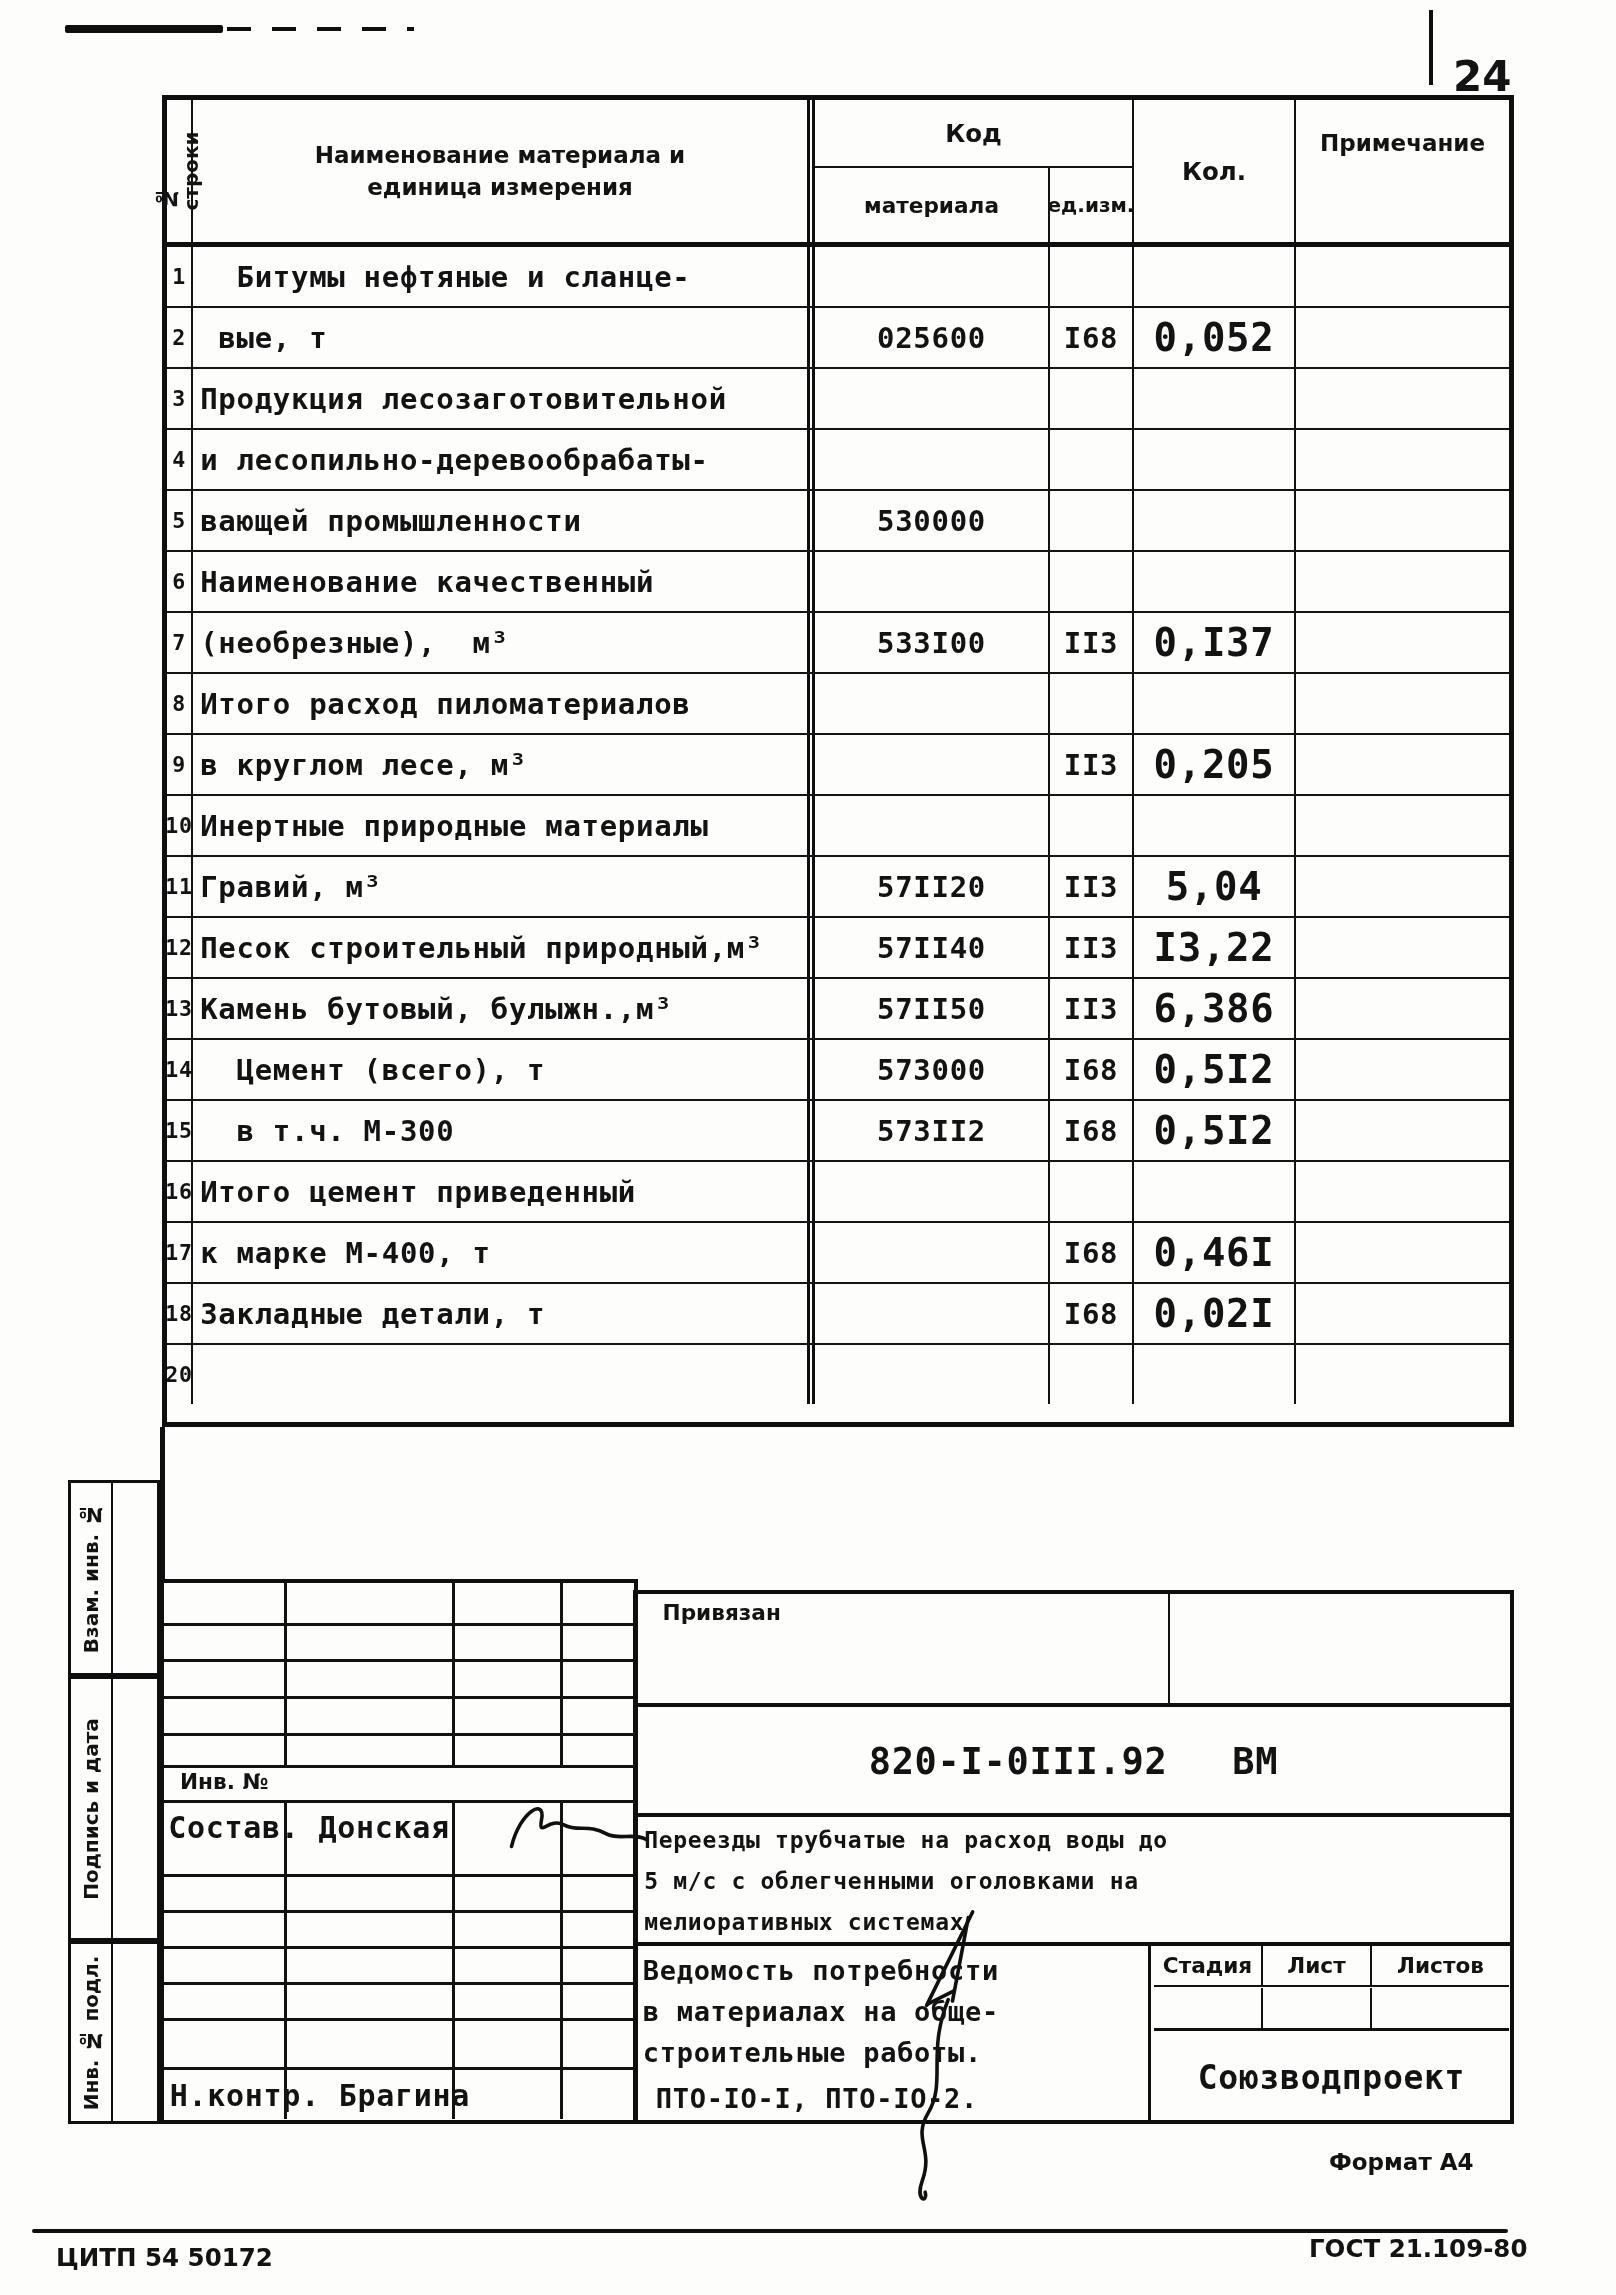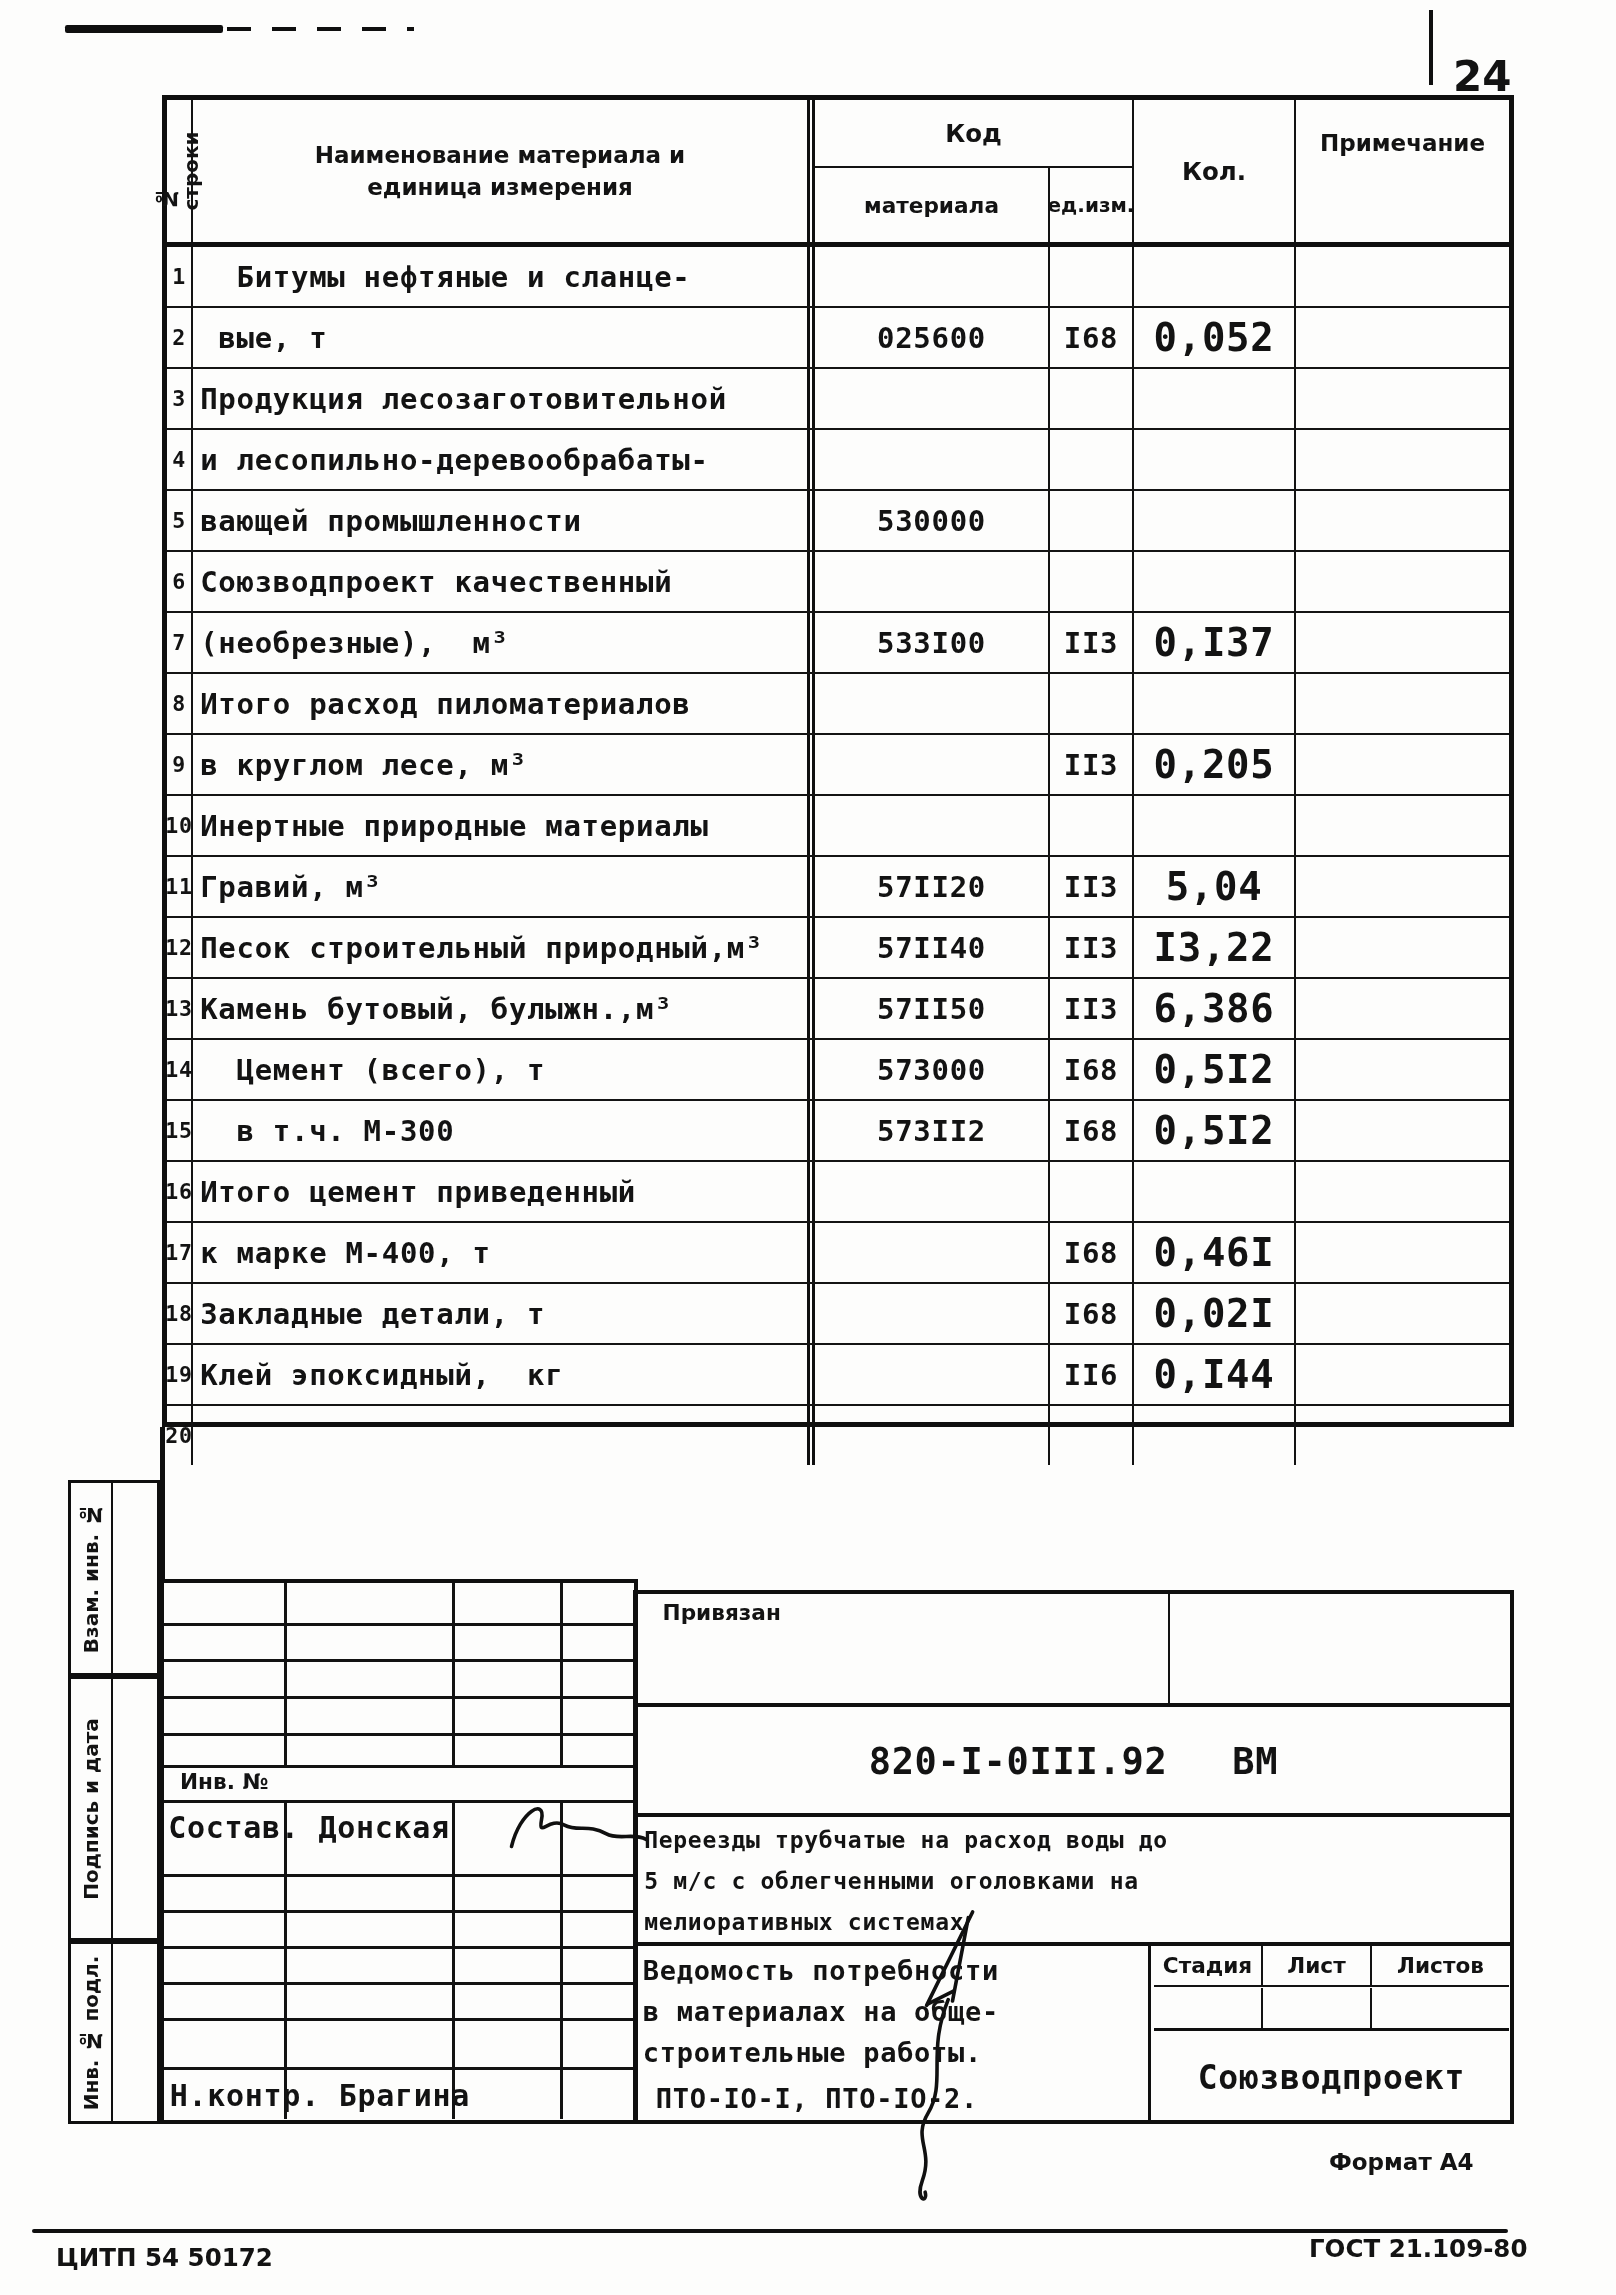--- a/index.html
+++ b/index.html
@@ -165,21 +165,21 @@
         <div class="trow">
        <div class="c-no typed">5</div>
        <div class="c-name typed">вающей промышленности</div>
        <div class="c-code typed">530000</div>
        <div class="c-unit typed"></div>
        <div class="c-qty typed"></div>
        <div class="c-note"></div>
      </div>
         <div class="trow">
        <div class="c-no typed">6</div>
-       <div class="c-name typed">Союзводпроект качественный</div>
+       <div class="c-name typed">Наименование качественный</div>
        <div class="c-code typed"></div>
        <div class="c-unit typed"></div>
        <div class="c-qty typed"></div>
        <div class="c-note"></div>
      </div>
         <div class="trow">
        <div class="c-no typed">7</div>
        <div class="c-name typed">(необрезные),  м³</div>
        <div class="c-code typed">533I00</div>
        <div class="c-unit typed">II3</div>
@@ -265,28 +265,20 @@
        <div class="c-unit typed">I68</div>
        <div class="c-qty typed">0,46I</div>
        <div class="c-note"></div>
      </div>
         <div class="trow">
        <div class="c-no typed">18</div>
        <div class="c-name typed">Закладные детали, т</div>
        <div class="c-code typed"></div>
        <div class="c-unit typed">I68</div>
        <div class="c-qty typed">0,02I</div>
-       <div class="c-note"></div>
-     </div>
-        <div class="trow">
-       <div class="c-no typed">19</div>
-       <div class="c-name typed">Клей эпоксидный,  кг</div>
-       <div class="c-code typed"></div>
-       <div class="c-unit typed">II6</div>
-       <div class="c-qty typed">0,I44</div>
        <div class="c-note"></div>
      </div>
         <div class="trow">
        <div class="c-no typed">20</div>
        <div class="c-name typed"></div>
        <div class="c-code typed"></div>
        <div class="c-unit typed"></div>
        <div class="c-qty typed"></div>
        <div class="c-note"></div>
      </div>

